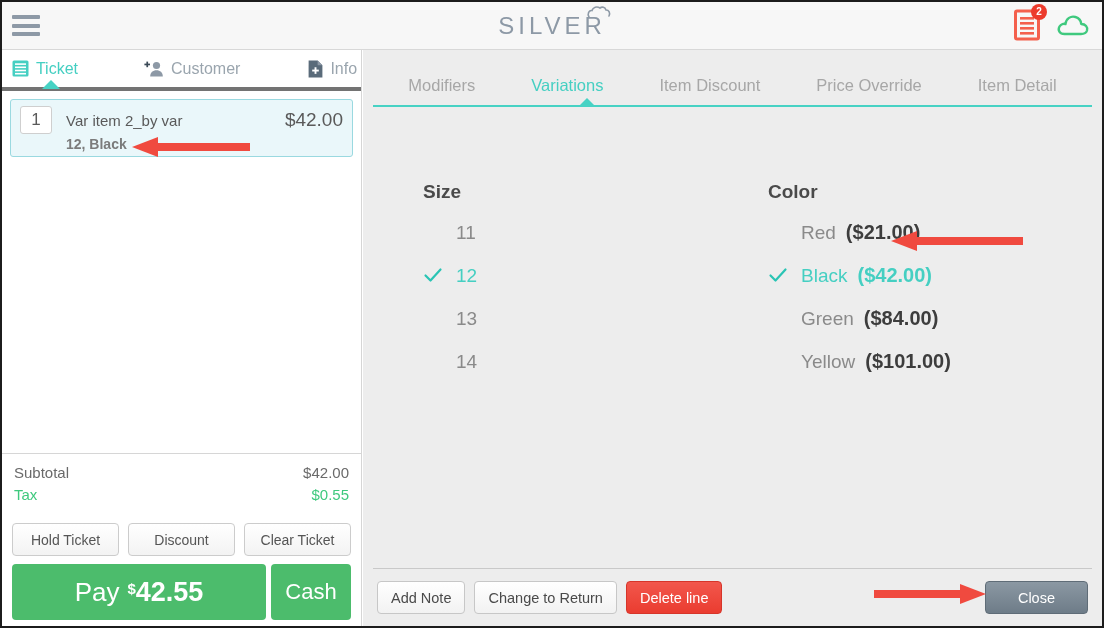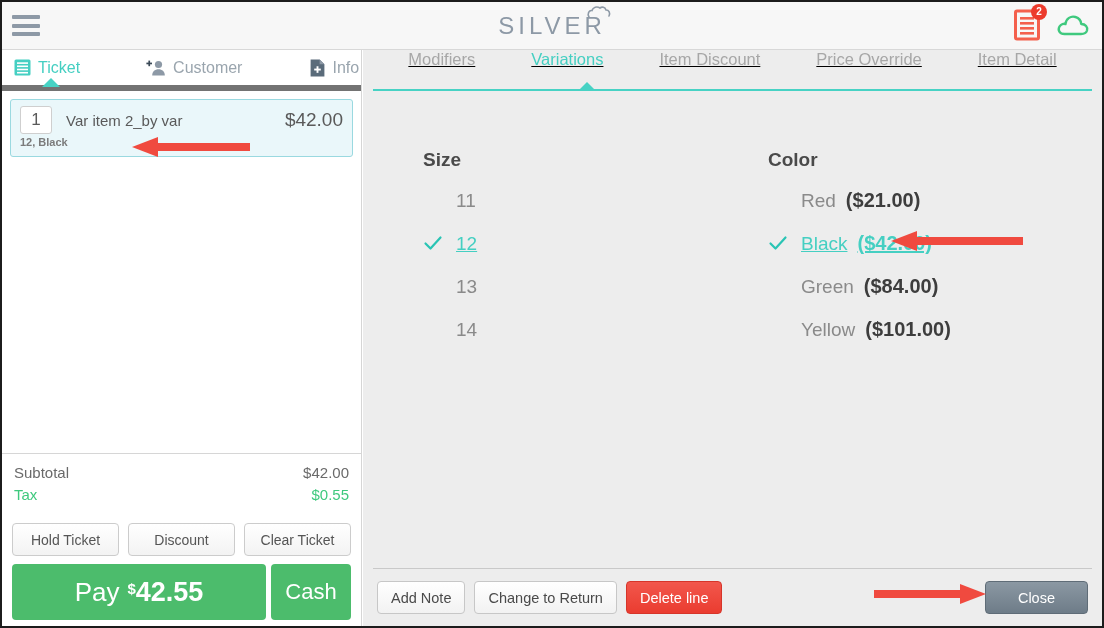--- a/index.html
+++ b/index.html
@@ -64,22 +64,23 @@
   .sidebar {
     position: absolute; left: 0; top: 48px;
     width: 360px; height: 576px;
     background: #ffffff;
     border-right: 1px solid #d6d6d6;
   }
   .side-tabs {
     position: relative;
     height: 41px;
     display: flex; align-items: center;
-    border-bottom: 6px solid #737373;
+    border-bottom: 4px solid #737373;
     padding: 0 6px;
+    justify-content: center;
   }
   .side-tab {
     display: flex; align-items: center; gap: 7px;
     font-size: 16px; color: #9aa5ae;
     cursor: pointer;
   }
   .side-tab.t1 { margin-left: 6px; }
   .side-tab.t2 { margin-left: 66px; }
   .side-tab.t3 { margin-left: 68px; }
   .side-tab.active { color: #45cfc2; }
@@ -112,22 +113,22 @@
     color: #5a5a5a; font-size: 17px;
     display: flex; align-items: center; justify-content: center;
   }
   .tr-name {
     margin-left: 14px;
     font-size: 15px; color: #5a5a5a;
     flex: 1;
   }
   .tr-price { font-size: 19px; color: #5a5a5a; }
   .tr-sub {
-    margin-top: 2px;
-    font-size: 11px; color: #7b7b7b; font-weight: bold;
+    margin-left: 46px; margin-top: 2px;
+    font-size: 14px; color: #7b7b7b; font-weight: bold;
   }
 
   .totals {
     position: absolute; left: 0; bottom: 112px;
     width: 359px; padding: 10px 12px 6px 12px;
     border-top: 1px solid #d6d6d6;
   }
   .total-line {
     display: flex; justify-content: space-between;
     font-size: 15px; color: #6a6a6a;
@@ -171,25 +172,24 @@
 
   
   .panel {
     position: absolute; left: 361px; top: 48px;
     width: 739px; height: 576px;
     background: #ededed;
   }
   .panel-tabs {
     position: relative;
     height: 41px;
-    display: flex; align-items: flex-start; justify-content: center;
+    display: flex; align-items: center; justify-content: center;
     gap: 56px;
     border-bottom: 2px solid #47d2c4;
-    margin: 0 10px;
-    text-decoration: underline;
+    margin: 16px 10px;
   }
   .panel-tab {
     font-size: 16.5px; color: #a7a7a7; cursor: pointer;
   }
   .panel-tab.active { color: #45cfc2; }
   .panel-caret {
     position: absolute; left: 205px; bottom: -2px;
     width: 0; height: 0;
     border-left: 9px solid transparent;
     border-right: 9px solid transparent;
@@ -205,21 +205,21 @@
     margin: 58px 0 0 0; height: 30px;
   }
   .var-item {
     position: relative;
     height: 43px;
     display: flex; align-items: center;
     font-size: 19px; color: #8a8a8a;
     cursor: pointer;
     padding-left: 33px;
   }
-  .var-item.selected { color: #45cfc2; text-decoration: underline; }
+  .var-item.selected { color: #45cfc2; }
   .var-check {
     position: absolute; left: 0; top: 11px;
     width: 20px; height: 20px;
   }
   .var-price { font-size: 20px; font-weight: bold; margin-left: 10px; }
   .var-item .var-price { color: #3d3d3d; }
   .var-item.selected .var-price { color: #45cfc2; }
 
   .bottombar {
     position: absolute; left: 10px; bottom: 0;

